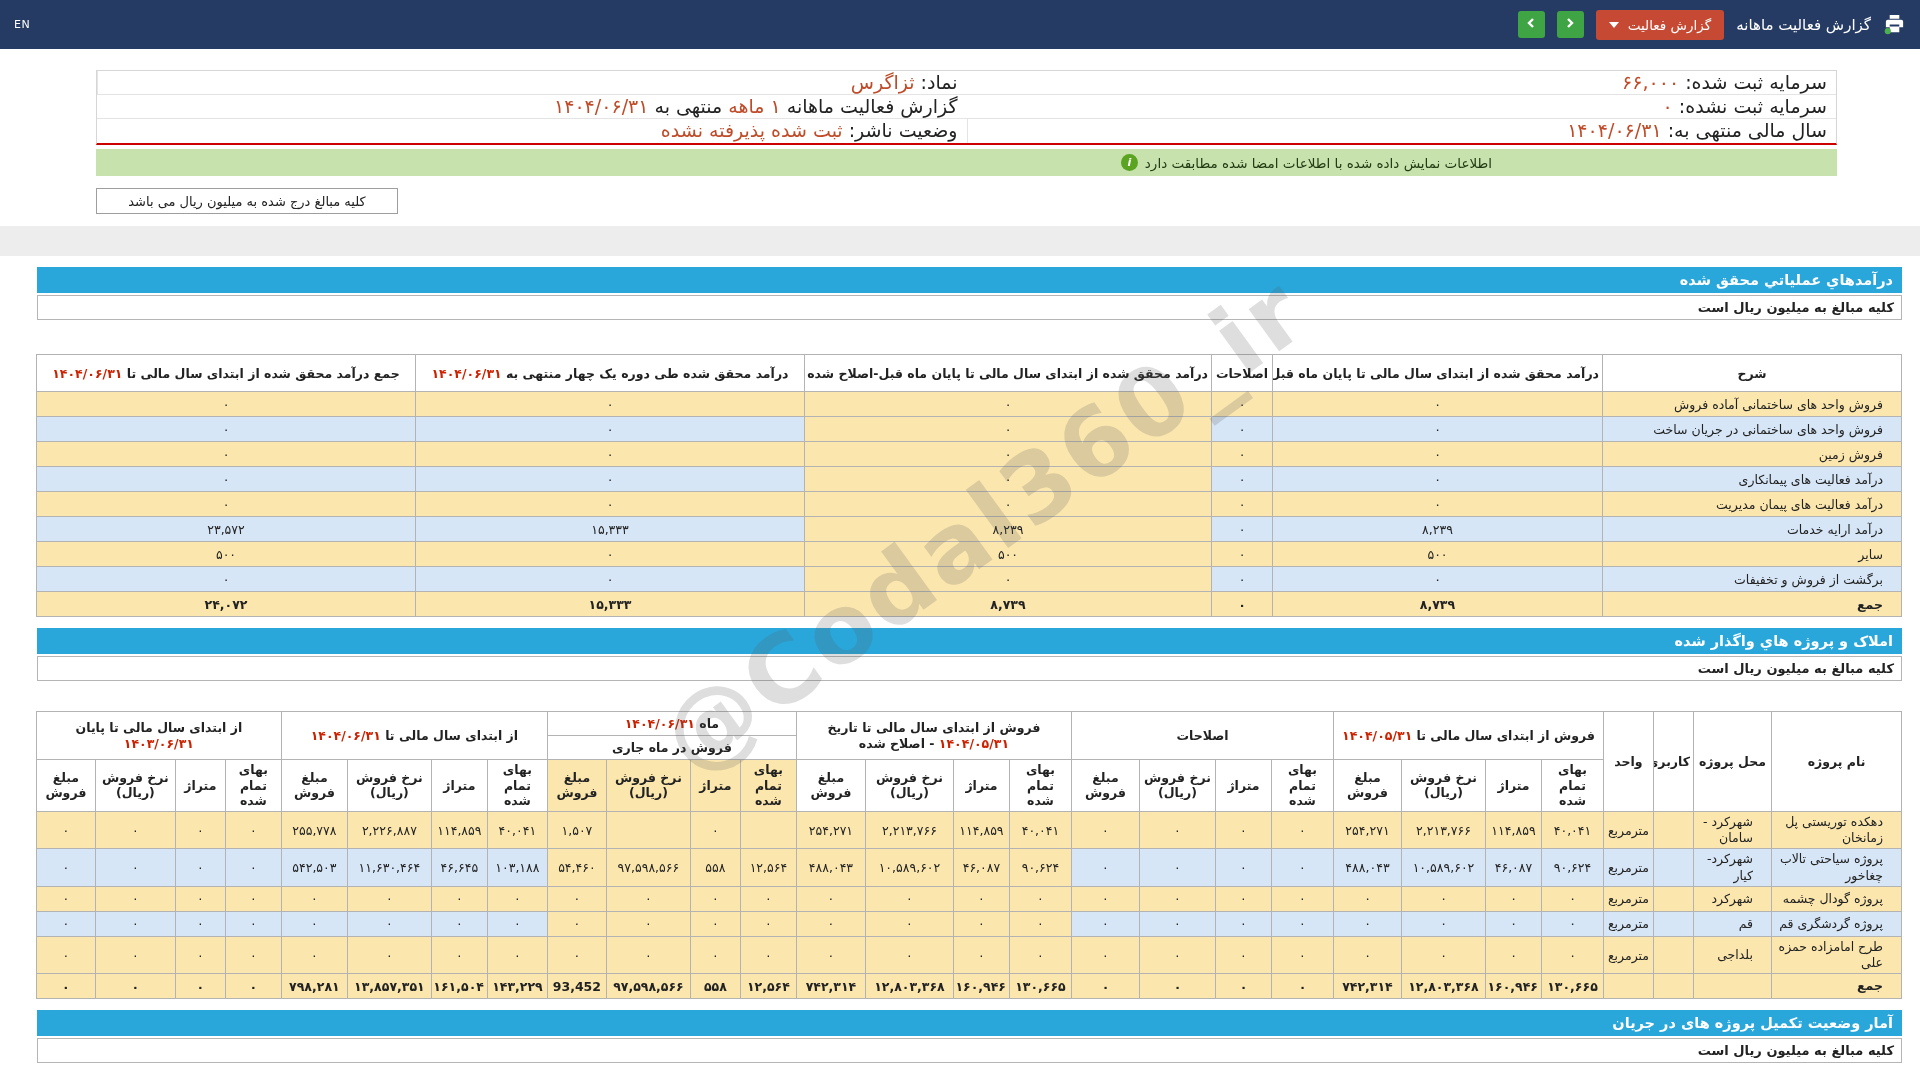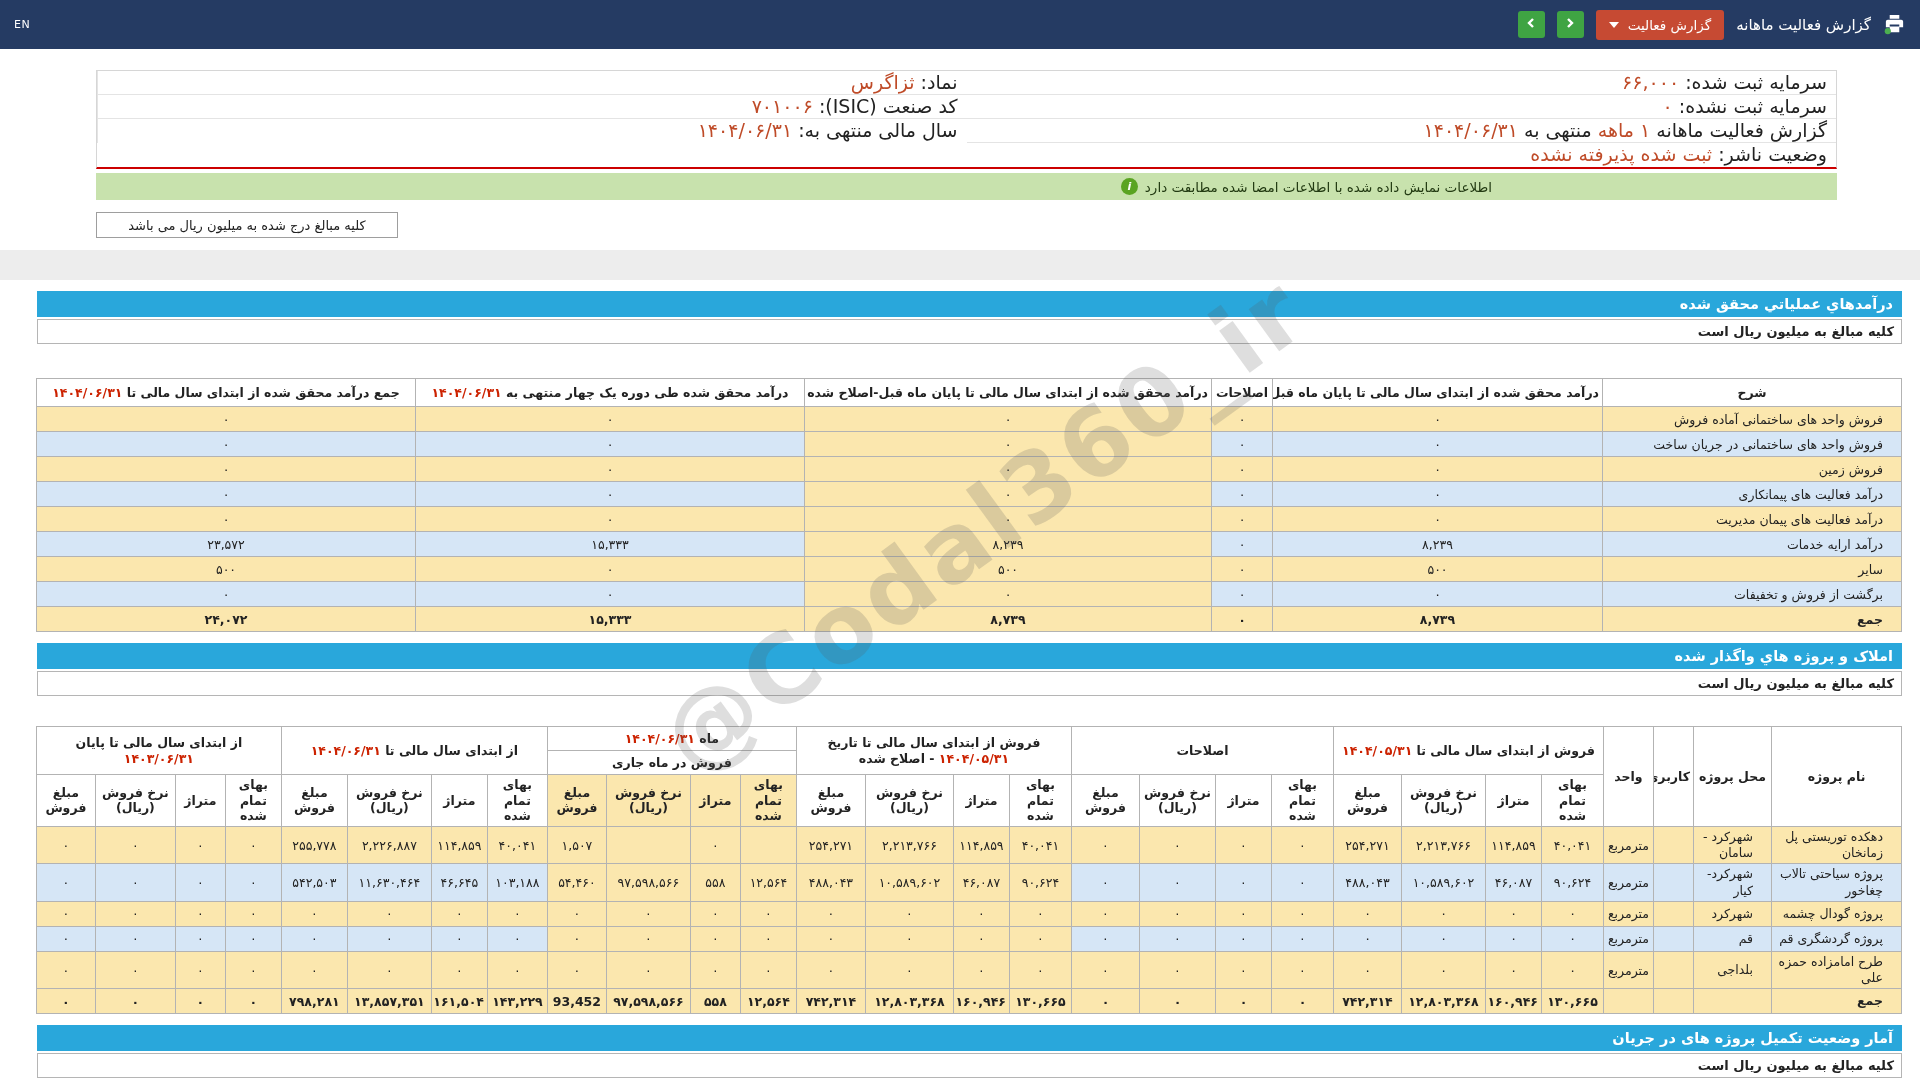--- a/index.html
+++ b/index.html
@@ -32,21 +32,21 @@
 
   
   .main{margin:0 18px 0 37px;position:relative}
   .sec-bar{margin-top:11px;height:26px;background:#29A7DB;color:#fff;font-weight:bold;font-size:14.5px;line-height:26px;padding-right:9px}
   .unit-note{margin-top:2px;height:25px;border:1px solid #b5b5b5;background:#fff;font-weight:bold;font-size:13px;line-height:23px;padding-right:7px}
 
   table.data{border-collapse:collapse;table-layout:fixed;width:1865px;direction:rtl;background:#fff}
   .data th,.data td{border:1px solid #b3b3b3;font-size:12.5px;text-align:center;padding:2px 3px;overflow:hidden;vertical-align:middle}
   .data thead th{background:#fff;font-weight:bold}
   .income{margin-top:34px}
-  .income thead th{height:28px;white-space:nowrap}
+  .income thead th{height:37px;white-space:nowrap}
   .projects{margin-top:30px}
   .projects thead tr:nth-child(1) th{height:24px;white-space:normal;line-height:1.25}
   .projects thead tr:nth-child(2) th{height:24px}
   th.sub{height:40px;font-weight:bold;white-space:normal;line-height:1.25}
   .data td{height:25px;white-space:nowrap}
   .data td.desc{text-align:right;padding-right:18px}
   .projects td.desc{white-space:normal;line-height:1.3}
   .trow.wheat td{background:#FBE7AE}
   .trow.blue td{background:#D6E6F6}
   .trow.total td{background:#FBE7AE;font-weight:bold}
@@ -85,21 +85,20 @@
           <path d="M8 2 L4 6 L8 10" stroke="#fff" stroke-width="2.4" fill="none"></path>
         </svg></span>
   </button>
   <span class="en">EN</span>
 </div>
 
 <div class="company">
   <div class="cell"><span>سرمایه ثبت شده: </span><span class="accent">۶۶,۰۰۰</span></div>
   <div class="cell rightcol"><span>نماد: </span><span class="accent">ثزاگرس</span></div>
   <div class="cell"><span>سرمایه ثبت نشده: </span><span class="accent">۰</span></div>
-  <div class="cell rightcol"><span>کد صنعت (ISIC): </span><span class="accent">۷۰۱۰۰۶</span></div>
   <div class="cell"><span>گزارش فعالیت ماهانه </span><span class="accent">۱ ماهه</span><span> منتهی به </span><span class="accent">۱۴۰۴/۰۶/۳۱</span></div>
   <div class="cell rightcol"><span>سال مالی منتهی به: </span><span class="accent">۱۴۰۴/۰۶/۳۱</span></div>
   <div class="cell"><span>وضعیت ناشر: </span><span class="accent">ثبت شده پذیرفته نشده</span></div>
 </div>
 
 <div class="green-bar">
   <span>اطلاعات نمایش داده شده با اطلاعات امضا شده مطابقت دارد</span>
   <span class="ginfo">i</span>
 </div>
 

